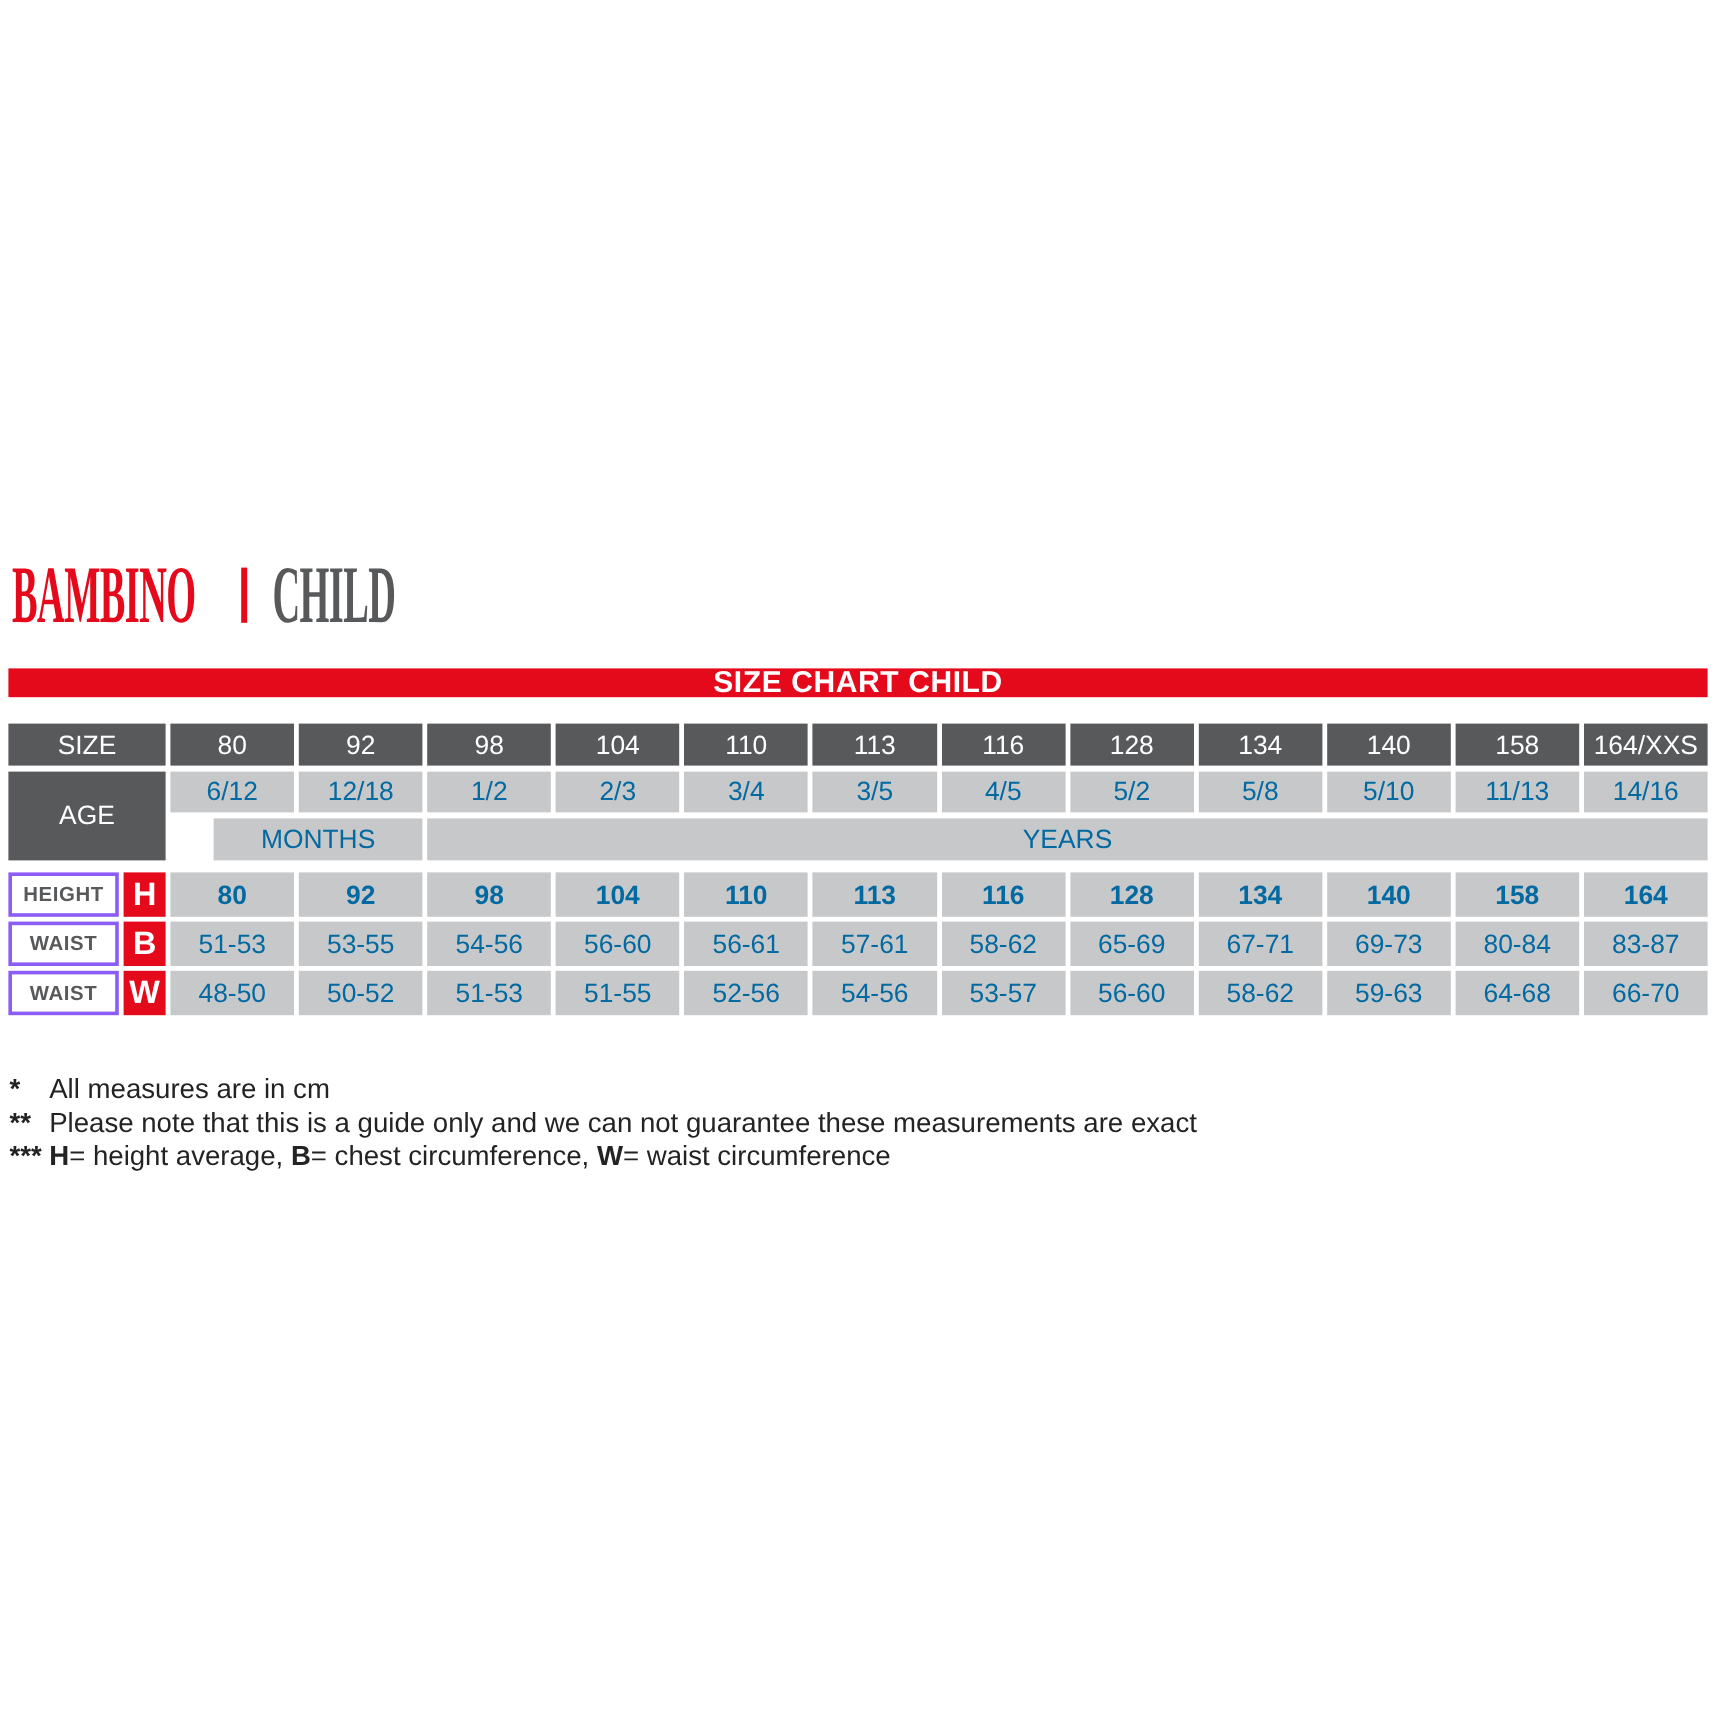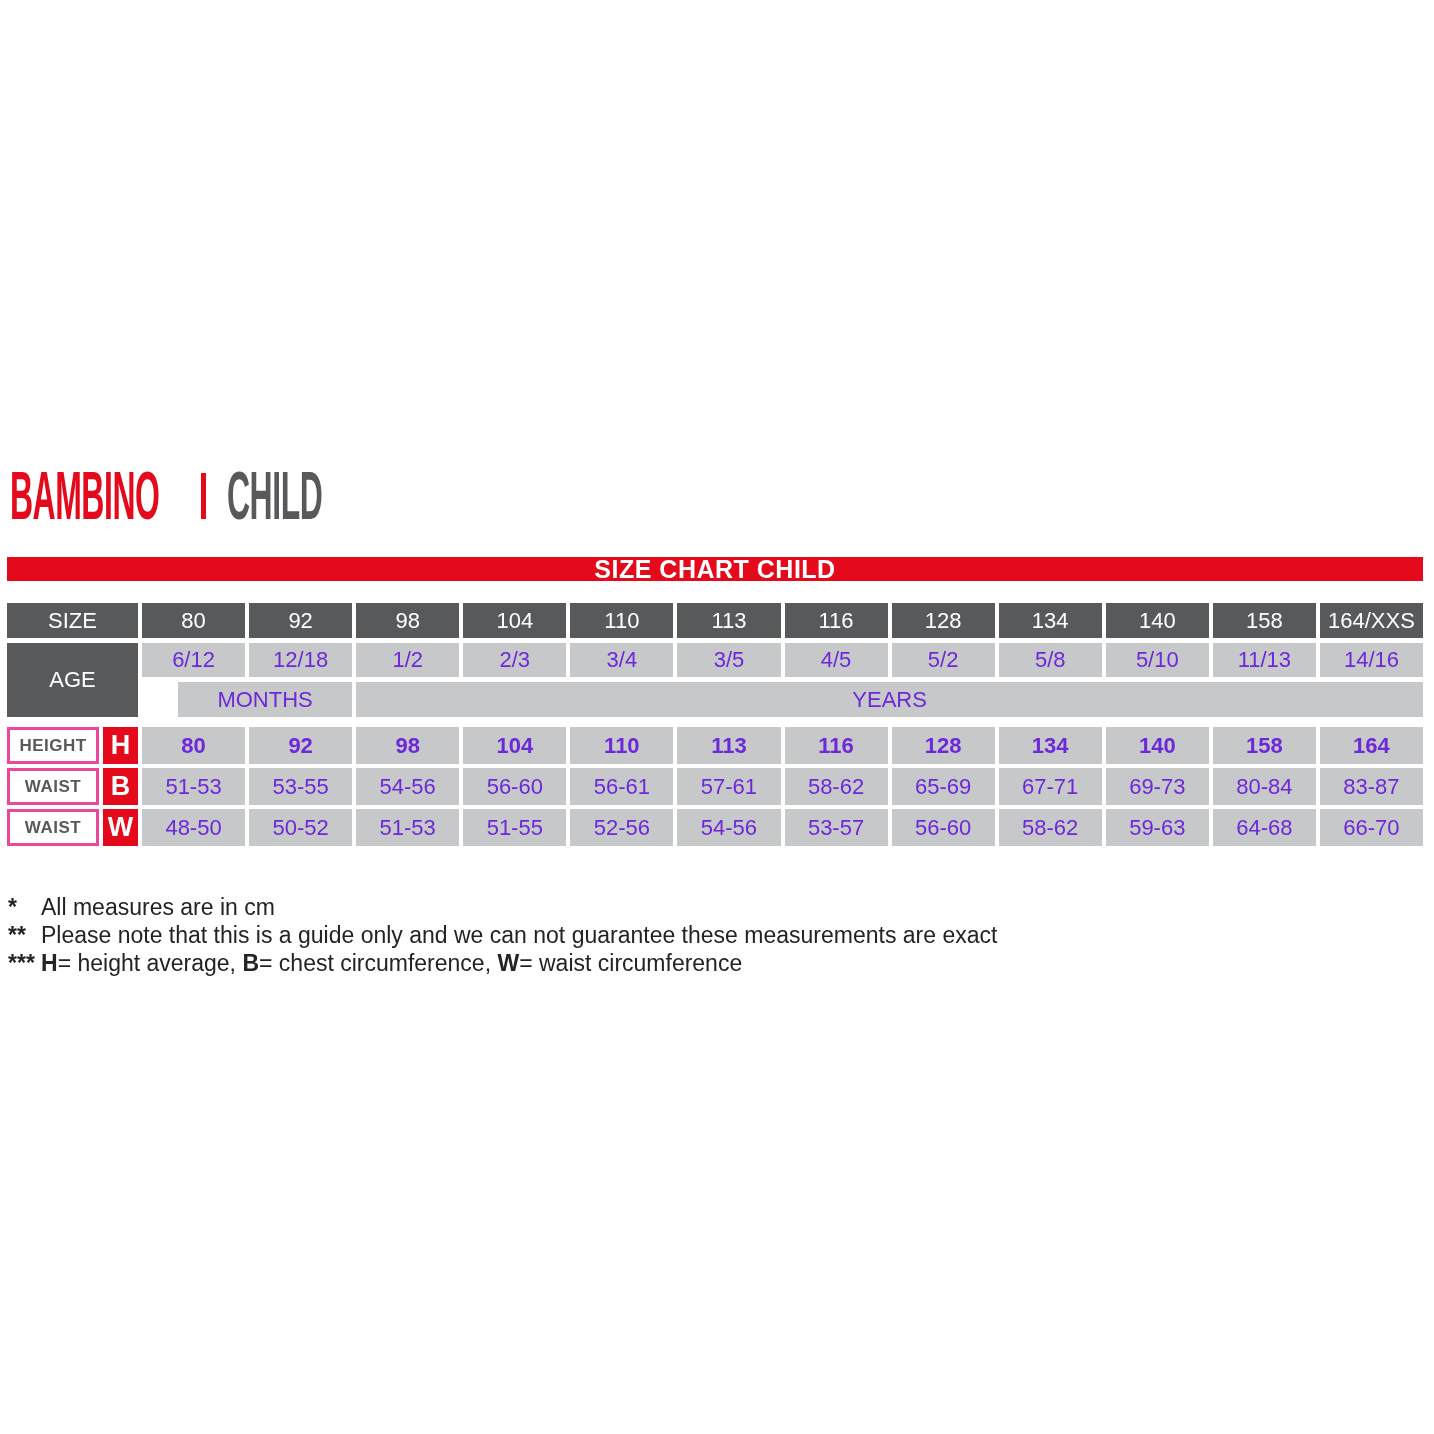--- a/index.html
+++ b/index.html
@@ -7,21 +7,21 @@
     position: relative;
     width: 1434px;
     height: 1434px;
     background: #ffffff;
     font-family: "Liberation Sans", sans-serif;
     color: #222222;
     overflow: hidden;
   }
 
   
-  .title { position: absolute; left: 10px; top: 461px; width: 500px; height: 70px; }
+  .title { position: absolute; left: 10px; top: 461px; width: 500px; height: 70px; font-family: Liberation Serif, serif; }
   .tword {
     position: absolute; top: 0; display: inline-block;
     font-size: 68px; font-weight: bold; line-height: 1;
     letter-spacing: -1px; transform: scaleX(0.47); transform-origin: 0 50%;
     white-space: nowrap;
   }
   .t-red { left: 0; color: #E5091C; }
   .t-gray { left: 217px; color: #58595B; }
   .t-sep { position: absolute; left: 191px; top: 12px; width: 5px; height: 46px; background: #E5091C; }
 
@@ -37,30 +37,30 @@
   
   .grid {
     position: absolute; left: 7px; width: 1416px;
     display: grid; grid-template-columns: 131px repeat(12, 1fr);
   }
   .grid-a { top: 603px; grid-template-rows: 35px 34px 35px; gap: 5px 4px; }
   .grid-b { top: 727px; grid-template-rows: 37px 37px 37px; gap: 4px 4px; }
 
   .cell { display: flex; align-items: center; justify-content: center; font-size: 22px; }
   .dark  { background: #58595B; color: #ffffff; }
-  .light { background: #C7C8CA; color: #6d28d9; }
+  .light { background: #C7C8CA; color: #0369a1; }
   .vbold { font-weight: bold; }
   .agecell { grid-row: 2 / 4; }
   .span2  { grid-column: 2 / 4; margin-left: 36px; }
   .span10 { grid-column: 4 / 14; }
 
   
   .mlabel { display: flex; gap: 4px; }
   .mbox {
-    flex: 1; background: #ffffff; border: 3px solid #ec4899;
+    flex: 1; background: #ffffff; border: 3px solid #8b5cf6;
     color: #58595B; font-weight: bold; font-size: 17px; letter-spacing: 0.5px;
     display: flex; align-items: center; justify-content: center;
     box-sizing: border-box;
   }
   .mcode {
     width: 35px; background: #E5091C; color: #ffffff;
     font-weight: bold; font-size: 27px;
     display: flex; align-items: center; justify-content: center;
   }
 

